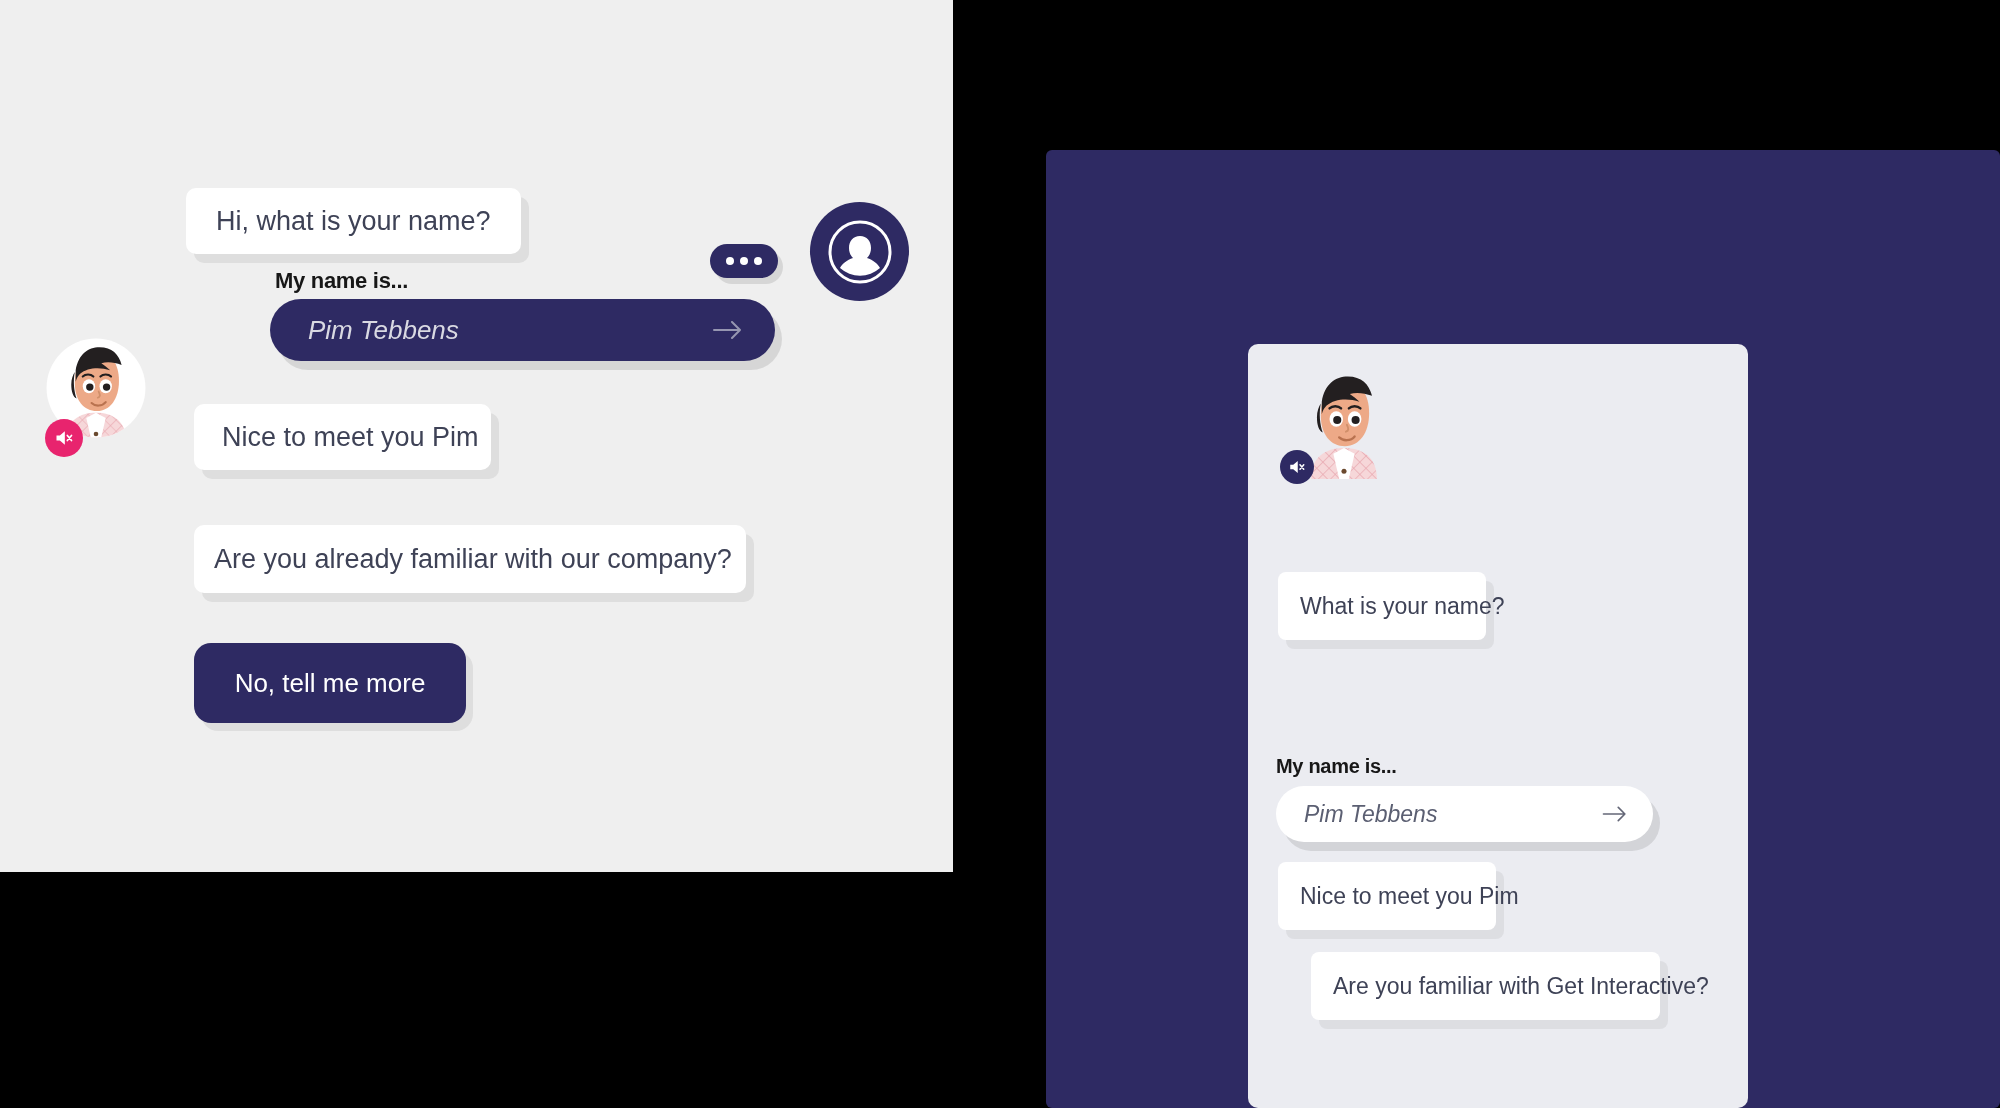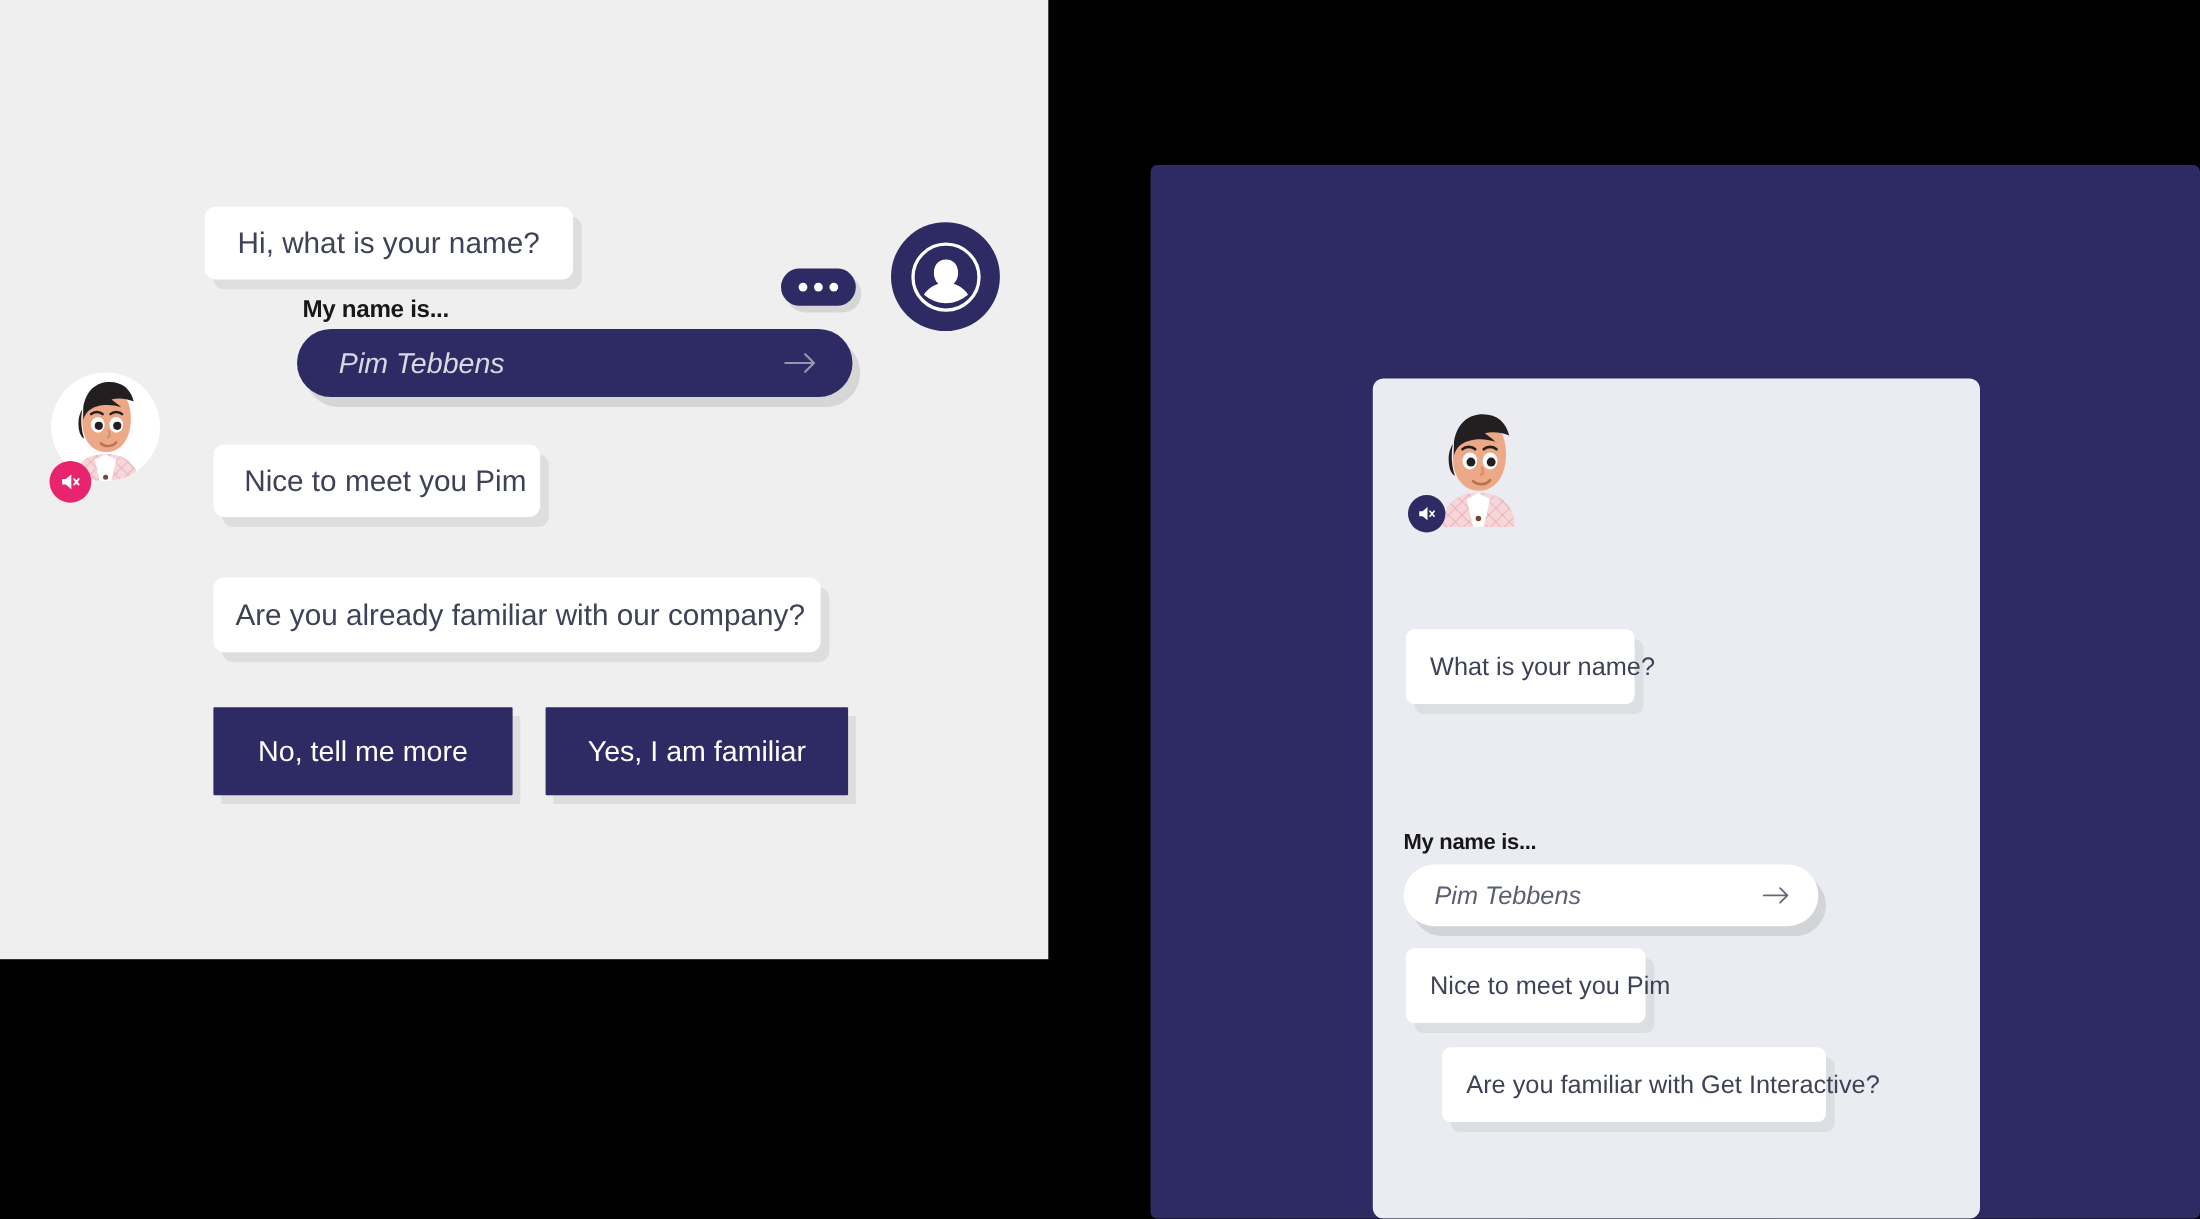--- a/index.html
+++ b/index.html
@@ -144,21 +144,21 @@
     background: #2e2a63;
     display: flex;
     align-items: center;
     justify-content: center;
   }
 
   
   .quick-reply {
     position: absolute;
     background: #2e2a63;
-    border-radius: 1px;
+    border-radius: 17px;
     box-shadow: 7px 8px 0 0 rgba(0,0,0,0.07);
     color: #ffffff;
     font-size: 26px;
     display: flex;
     align-items: center;
     justify-content: center;
     box-sizing: border-box;
     border: none;
     font-family: "Liberation Sans", sans-serif;
     cursor: pointer;
@@ -207,21 +207,21 @@
     color: #ffffff;
     font-size: 46px;
     font-weight: bold;
     letter-spacing: -0.8px;
   }
 
   #chat-card {
     position: absolute;
     left: 202px;
     top: 194px;
-    width: 552px;
+    width: 500px;
     height: 764px;
     background: #ebecf1;
     border-radius: 10px;
     overflow: hidden;
   }
 
   
   #bot-avatar-right {
     position: absolute;
     left: 38px;
@@ -331,21 +331,20 @@
 
   <div class="bubble" id="bubble-nice">
     <span>Nice to meet you Pim</span>
   </div>
 
   <div class="bubble" id="bubble-familiar">
     <span>Are you already familiar with our company?</span>
   </div>
 
   <button class="quick-reply" id="quick-reply-no">No, tell me more</button>
-  <button class="quick-reply" id="quick-reply-yes">Yes, I am familiar</button>
 
   <svg id="bot-avatar-left" viewBox="0 0 120 120">
     <defs>
       <clipPath id="clipL">
           <circle cx="60" cy="60" r="56"></circle>
         </clipPath>
       <pattern id="shirtPatL" width="9" height="9" patternUnits="userSpaceOnUse" patternTransform="rotate(45)">
         <rect width="9" height="9" fill="#f6d7d9"></rect>
         <path d="M0 0 H9 M0 0 V9" stroke="#e8a8b0" stroke-width="1.4"></path>
       </pattern>

